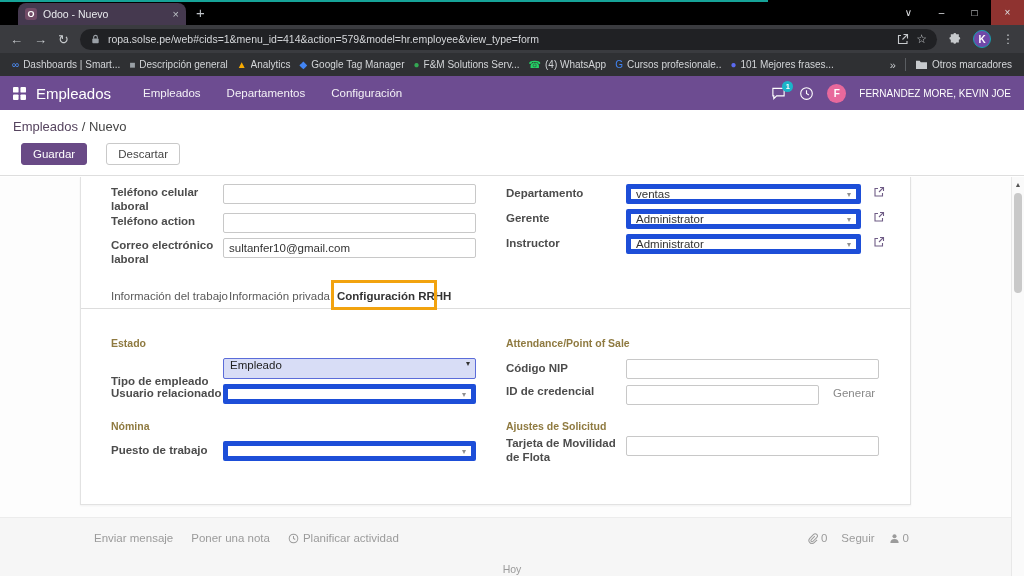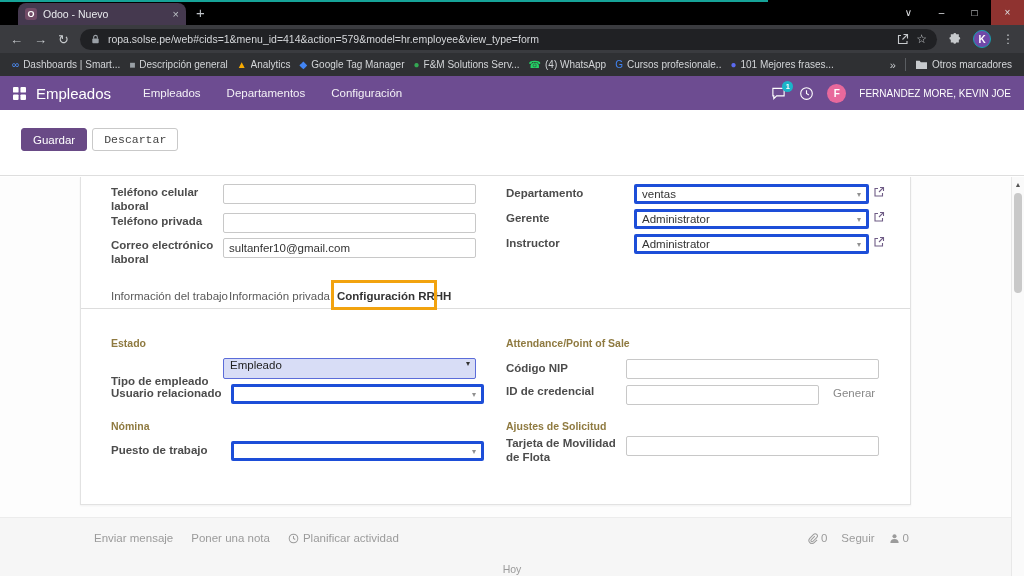--- a/index.html
+++ b/index.html
@@ -50,34 +50,34 @@
   .badge { position:absolute; top:-5px; right:-7px; background:var(--badge-teal,#1ab5c9); color:#fff; font-size:7.5px;
            border-radius:6px; padding:1px 3.5px; font-weight:bold; }
   .avatar-f { width:19px; height:19px; border-radius:50%; background:var(--avatar-pink,#e8699c); color:#fff; font-size:10px;
               font-weight:bold; display:flex; align-items:center; justify-content:center; }
   .user-name { font-size:10px; }
 
   
   .control-panel { height:66px; background:#fff; border-bottom:1px solid #dedede; padding:9px 13px; }
   .breadcrumb { font-size:13px; color:#454545; }
   .bc-root { color:#56445f; }
-  .cp-buttons { margin-top:9px; display:flex; gap:5px;padding-left:8px; }
+  .cp-buttons { margin-top:9px; display:flex; gap:19px;padding-left:8px; }
   .btn-primary { background:var(--primary-button-bg,#694a86); color:#fff; border:1px solid var(--primary-button-bg,#694a86);
                  font-size:11.5px; padding:4px 11px; border-radius:3px; font-family:inherit; }
-  .btn-secondary { background:#fff; color:#444; border:1px solid #c9c9c9; font-size:11.5px; padding:4px 11px; border-radius:3px; font-family:Liberation Mono, monospace; }
+  .btn-secondary { background:#fff; color:#444; border:1px solid #c9c9c9; font-size:11.5px; padding:4px 11px; border-radius:3px; font-family:Liberation Sans, sans-serif; }
 
   
   .main { position:absolute; top:177px; left:0; right:0; bottom:0; background:#fdfdfd; }
   .sheet { position:absolute; left:80px; top:0; width:831px; height:328px; background:#fff;
            border:1px solid #e2e2e2; border-top:none; box-shadow:0 1px 2px rgba(0,0,0,.05); }
   .lbl { position:absolute; font-size:11.5px; font-weight:bold; color:#4c4c4c; line-height:14px; }
   .inp { position:absolute; height:20px; border:1px solid #c8c8c8; border-radius:2px; font-size:11.5px; color:#333;
          padding:1px 5px; font-family:inherit; background:#fff; }
-  .combo { position:absolute; height:20px; border:3px solid #1d4ed8; border-radius:2px; background:#fff;
-           display:flex; align-items:center; padding:0 18px 0 5px; font-size:11.5px; color:#333;margin-left:8px; }
+  .combo { position:absolute; height:20px; border:5px solid #1d4ed8; border-radius:2px; background:#fff;
+           display:flex; align-items:center; padding:0 18px 0 5px; font-size:11.5px; color:#333; }
   .combo .caret { position:absolute; right:5px; color:#909090; font-size:8px; }
   .ext-link { position:absolute; width:13px; height:13px; display:flex; }
   .select-box { position:absolute; height:21px; background:var(--selected-input-bg,#d8ddf6);
                 border:1px solid var(--selected-input-border,#5b6cd9); border-radius:2px; display:flex; 
                 padding:0 18px 0 6px; font-size:11.5px; color:#222; }
   .select-box .caret { position:absolute; right:5px; color:#333; font-size:8px; }
   .gen-link { position:absolute; font-size:11.5px; color:#888; }
 
   .tabs { position:absolute; left:0; right:0; top:106px; height:26px; border-bottom:1px solid #ddd; }
   .tab-item { position:absolute; top:0; line-height:26px; font-size:11.5px; color:#5a5a5a; white-space:nowrap; }
@@ -225,34 +225,37 @@
             <circle cx="8" cy="8" r="6.2"></circle>
             <path d="M8 4.5V8l2.5 1.5"></path>
           </svg>
       </span>
       <span class="avatar-f">F</span>
       <span class="user-name">FERNANDEZ MORE, KEVIN JOE</span>
     </div>
   </div>
 
   <div class="control-panel">
+    <div class="breadcrumb">
+      <span class="bc-root">Empleados</span><span> / </span><span>Nuevo</span>
+    </div>
     <div class="cp-buttons">
       <button class="btn-primary">Guardar</button>
       <button class="btn-secondary">Descartar</button>
     </div>
   </div>
 
   <div class="main">
     <div class="chatter-bg"></div>
 
     <div class="sheet">
 
       <div class="lbl" style="left:30px; top:8px; width:108px;">Teléfono celular laboral</div>
       <input class="inp" style="left: 142px; top: 7px; width: 253px;" value="">
-      <div class="lbl" style="left:30px; top:37px; width:108px;">Teléfono privada</div>
+      <div class="lbl" style="left:30px; top:37px; width:108px;">Teléfono action</div>
       <input class="inp" style="left: 142px; top: 36px; width: 253px;" value="">
       <div class="lbl" style="left:30px; top:61px; width:110px;">Correo electrónico laboral</div>
       <input class="inp" style="left: 142px; top: 61px; width: 253px;" value="sultanfer10@gmail.com">
 
       <div class="lbl" style="left:425px; top:9px;">Departamento</div>
       <div class="combo" style="left:545px; top:7px; width:235px;">
         <span>ventas</span>
         <span class="caret">▾</span>
       </div>
       <span class="ext-link" style="left:792px; top:9px;">

